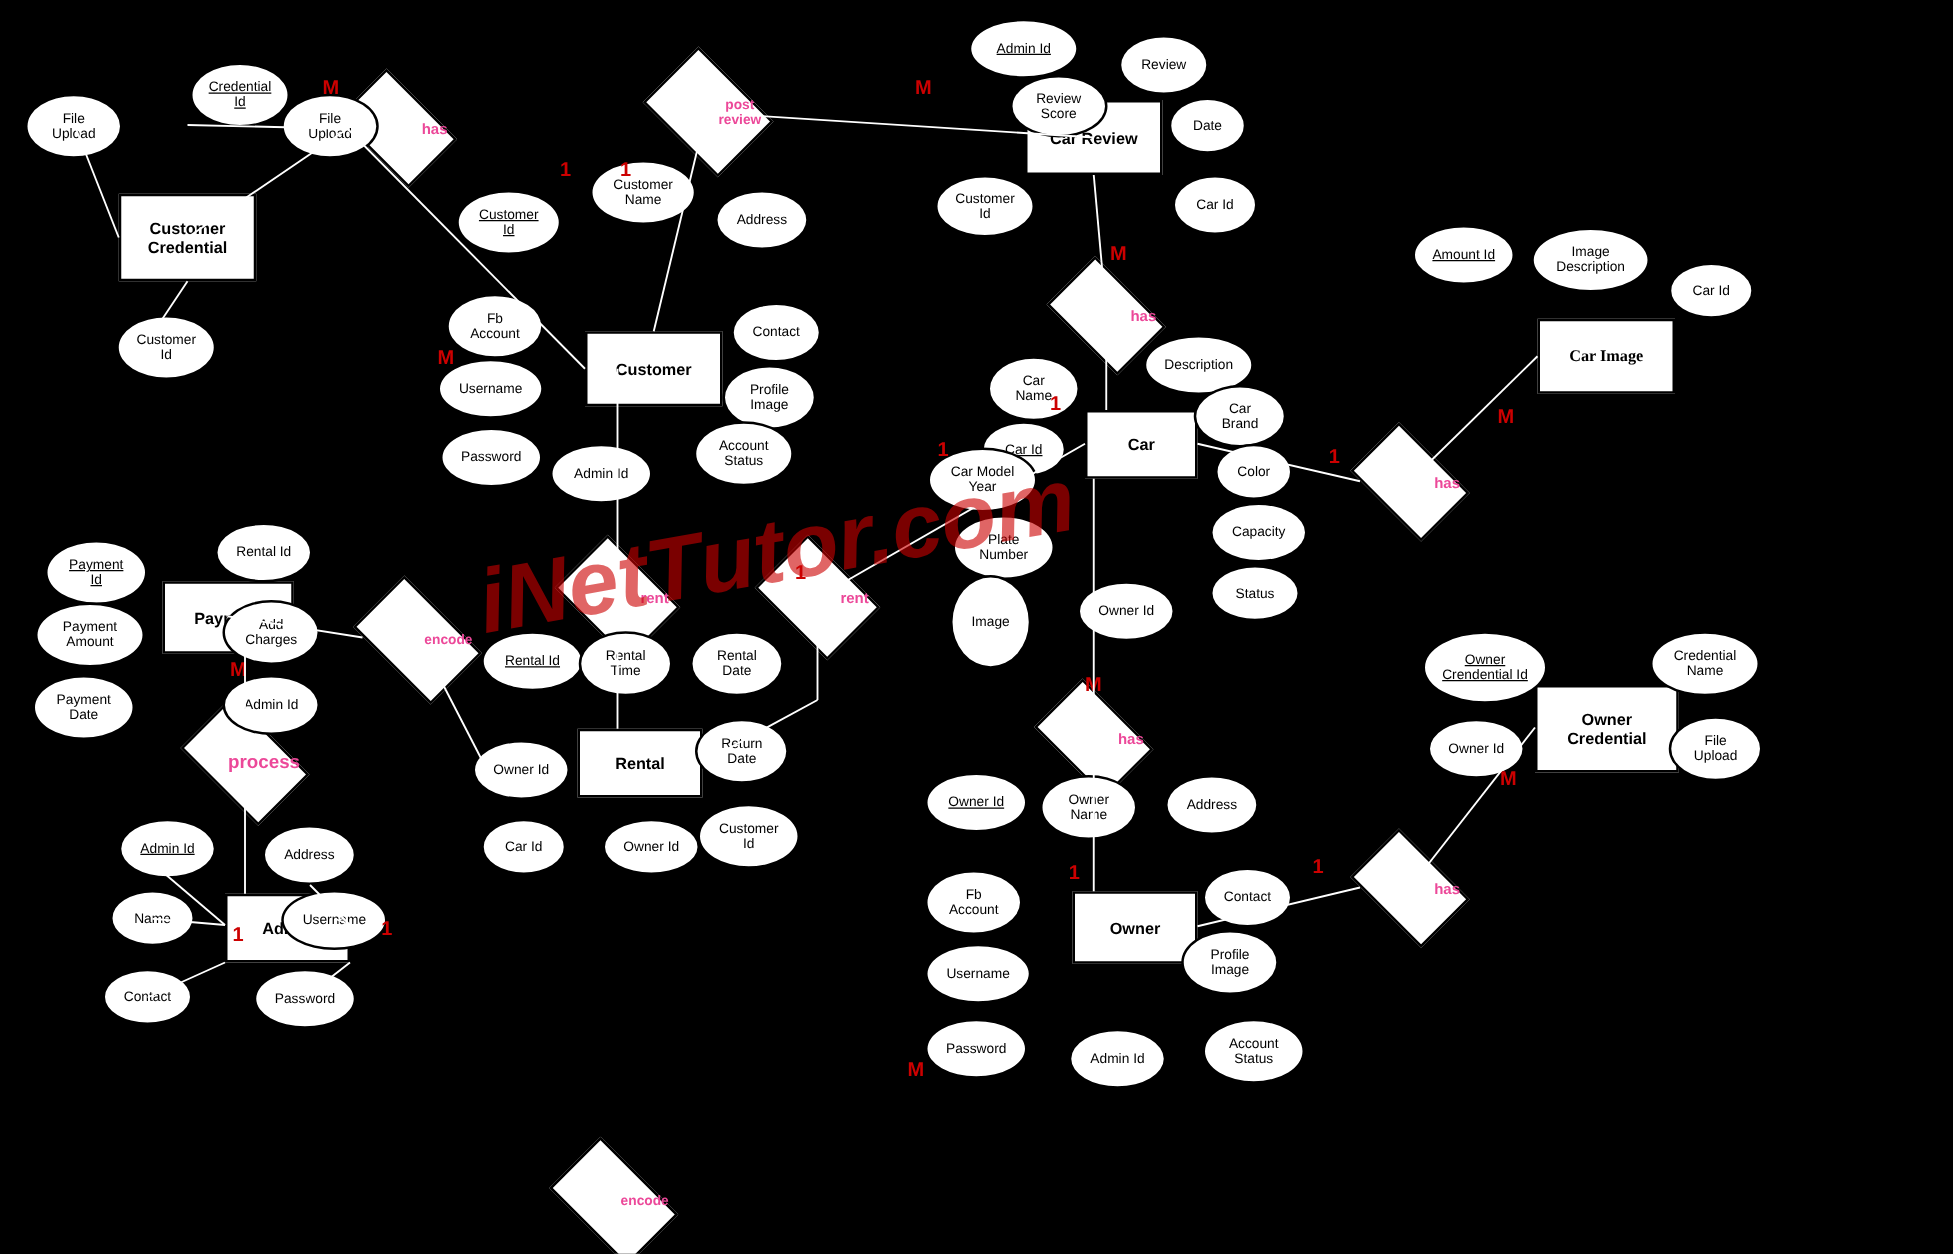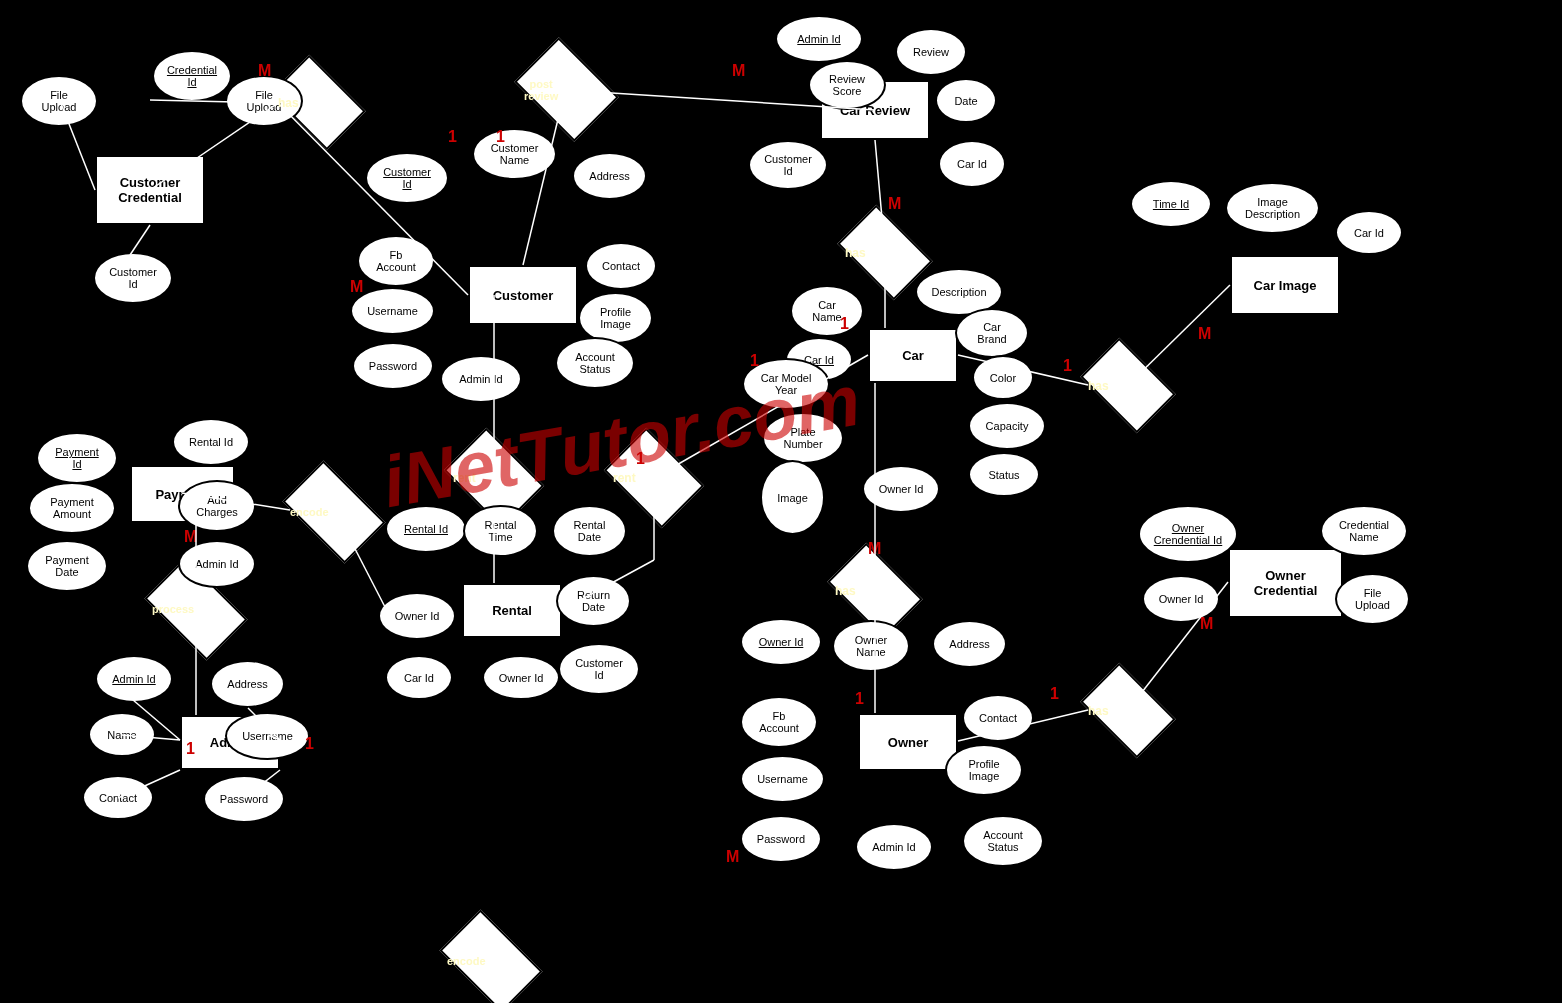--- a/index.html
+++ b/index.html
@@ -41,25 +41,25 @@
     }
     
     .attr-key-text {
       text-decoration: underline;
     }
     
     .relationship {
       position: absolute;
       display: flex;
       align-items: center;
-      justify-content: flex-start;
+      justify-content: flex-end;
       text-align: center;
       font-weight: bold;
       font-size: 12px;
-      color: #fef9c3;
+      color: #ec4899;
     }
     .relationship .diamond-bg {
       position: absolute;
       width: 100%;
       height: 100%;
       background: #fff;
       border: 2px solid #000;
       transform: rotate(45deg);
     }
     .relationship .diamond-text {
@@ -120,21 +120,21 @@
 
 <div class="entity" style="left:95px;top:155px;width:110px;height:70px;">
   <span>Customer<br>Credential</span>
 </div>
 <div class="entity" style="left:468px;top:265px;width:110px;height:60px;">
   <span>Customer</span>
 </div>
 <div class="entity" style="left:820px;top:80px;width:110px;height:60px;">
   <span>Car Review</span>
 </div>
-<div class="entity" style="left:1230px;top:255px;width:110px;height:60px;">
+<div class="entity" style="left:1230px;top:255px;width:110px;height:60px;font-family:Liberation Serif, serif;">
   <span>Car Image</span>
 </div>
 <div class="entity" style="left:868px;top:328px;width:90px;height:55px;">
   <span>Car</span>
 </div>
 <div class="entity" style="left:462px;top:583px;width:100px;height:55px;">
   <span>Rental</span>
 </div>
 <div class="entity" style="left:130px;top:465px;width:105px;height:58px;">
   <span>Payment</span>
@@ -172,21 +172,21 @@
 <div class="relationship" style="left:613px;top:448px;width:82px;height:60px;">
   <div class="diamond-bg"></div>
   <span class="diamond-text">rent</span>
 </div>
 <div class="relationship" style="left:290px;top:483px;width:88px;height:58px;">
   <div class="diamond-bg"></div>
   <span class="diamond-text" style="font-size:11px;">encode</span>
 </div>
 <div class="relationship" style="left:152px;top:580px;width:88px;height:58px;">
   <div class="diamond-bg"></div>
-  <span class="diamond-text" style="font-size:11px;">process</span>
+  <span class="diamond-text" style="font-size:15px;">process</span>
 </div>
 <div class="relationship" style="left:447px;top:932px;width:88px;height:58px;">
   <div class="diamond-bg"></div>
   <span class="diamond-text" style="font-size:11px;">encode</span>
 </div>
 <div class="relationship" style="left:835px;top:563px;width:80px;height:55px;">
   <div class="diamond-bg"></div>
   <span class="diamond-text">has</span>
 </div>
 <div class="relationship" style="left:1088px;top:683px;width:80px;height:55px;">
@@ -251,21 +251,21 @@
     <span>Customer<br>Id</span>
   </div>
 <div class="attribute" style="left:938px;top:140px;width:68px;height:48px;">
     <span>Car Id</span>
   </div>
 <div class="attribute" style="left:808px;top:60px;width:78px;height:50px;">
     <span>Review<br>Score</span>
   </div>
 
 <div class="attribute" style="left:1130px;top:180px;width:82px;height:48px;">
-    <span class="attr-key-text">Time Id</span>
+    <span class="attr-key-text">Amount Id</span>
   </div>
 <div class="attribute" style="left:1225px;top:182px;width:95px;height:52px;">
     <span>Image<br>Description</span>
   </div>
 <div class="attribute" style="left:1335px;top:210px;width:68px;height:45px;">
     <span>Car Id</span>
   </div>
 
 <div class="attribute" style="left:790px;top:285px;width:74px;height:52px;">
     <span>Car<br>Name</span>

